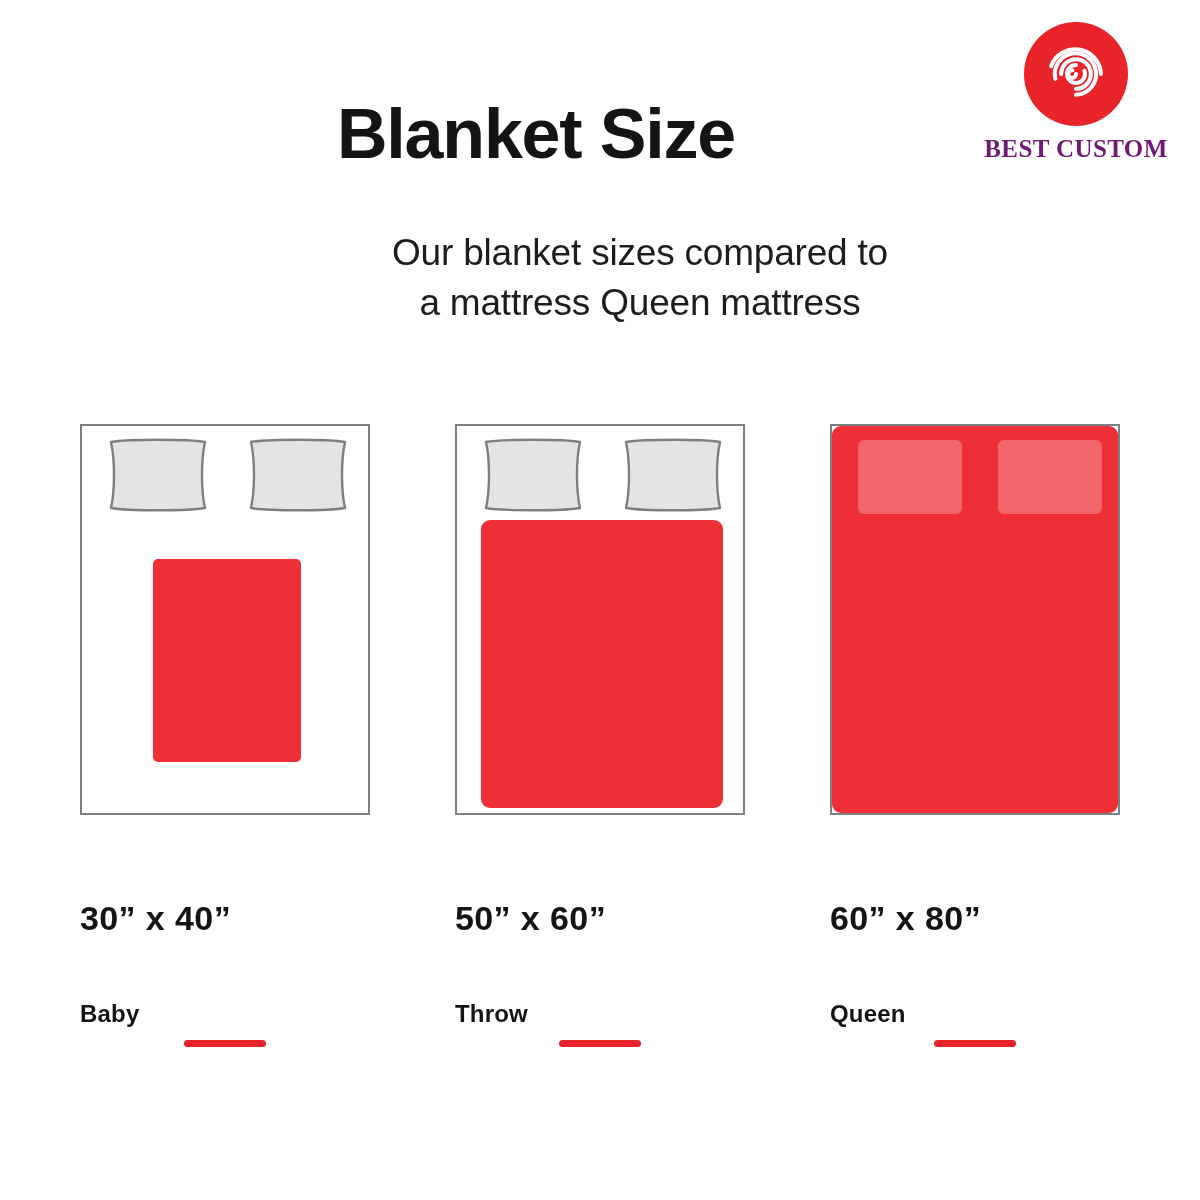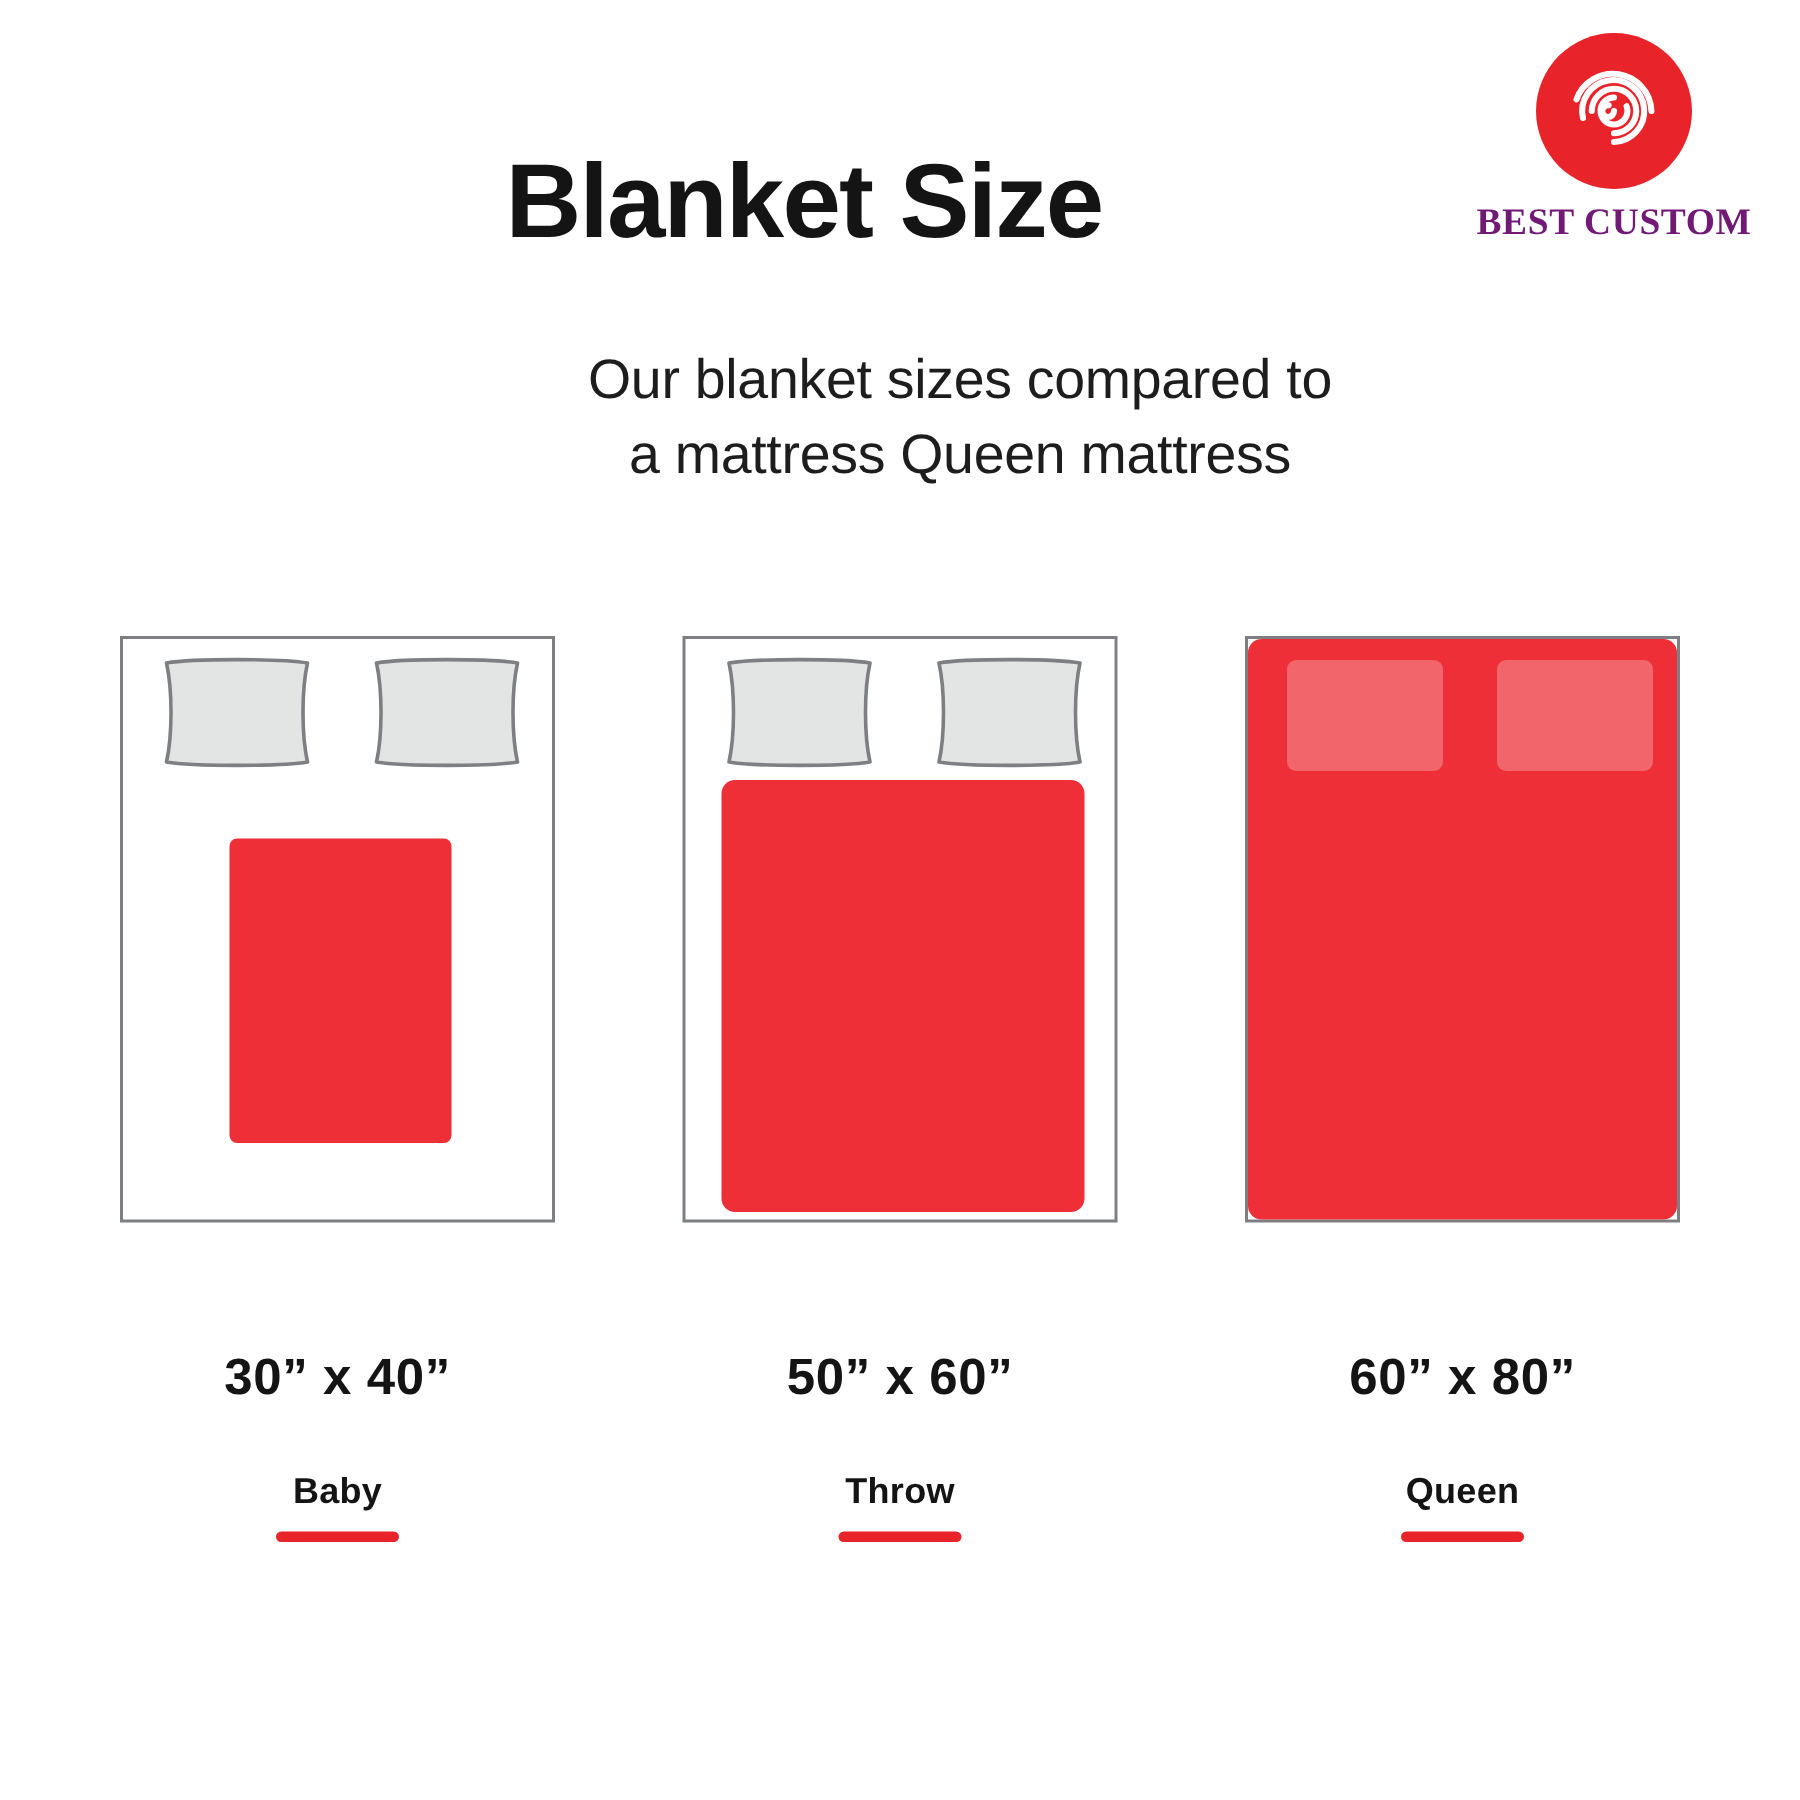--- a/index.html
+++ b/index.html
@@ -152,35 +152,34 @@
     position: absolute;
     top: 900px;
     left: 0;
     width: 1200px;
     height: 150px;
   }
   .caption-block {
     position: absolute;
     top: 0;
     width: 290px;
-    text-align: center;
   }
   .caption-block.col-0 { left: 80px; }
   .caption-block.col-1 { left: 455px; }
   .caption-block.col-2 { left: 830px; }
 
   .caption-dims {
     font-size: 34px;
     font-weight: bold;
     color: #141414;
     letter-spacing: 0.4px;
     line-height: 1.1;
   }
   .caption-name {
-    margin-top: 45px;
+    margin-top: 64px;
     font-size: 24px;
     font-weight: bold;
     color: #141414;
     letter-spacing: 0.2px;
     line-height: 1.1;
   }
   .caption-rule {
     margin: 12px auto 0 auto;
     width: 82px;
     height: 7px;

